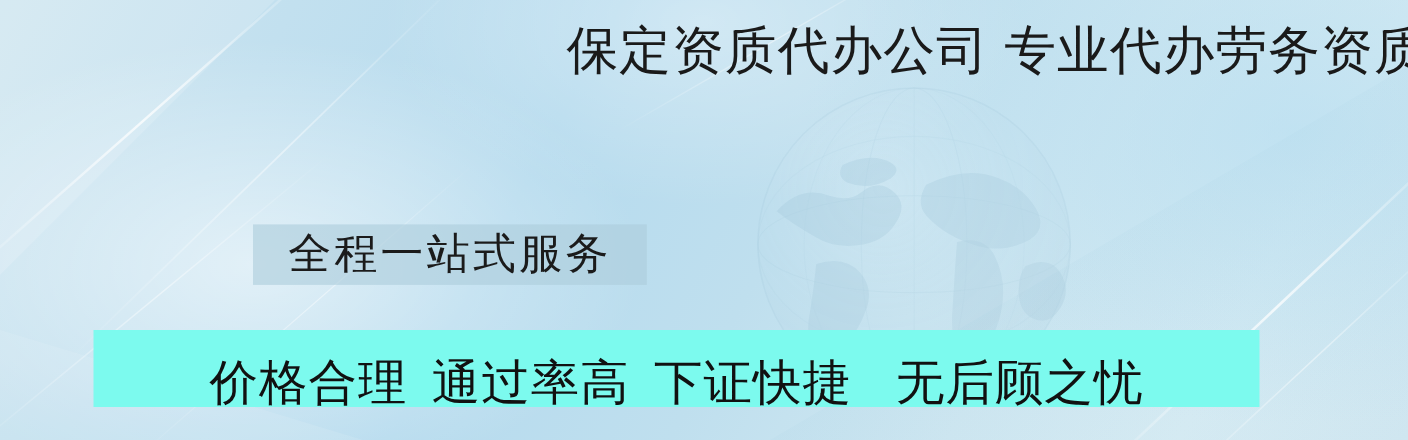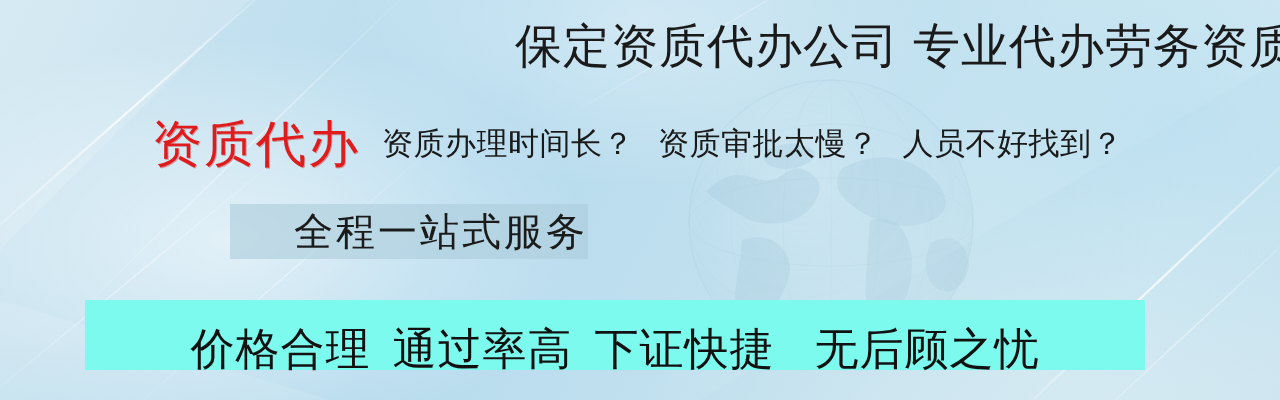--- a/index.html
+++ b/index.html
@@ -102,21 +102,21 @@
 
   .service-box {
     position: absolute;
     left: 230px;
     top: 204px;
     width: 358px;
     height: 55px;
     background: rgba(173, 205, 219, 0.62);
     display: flex;
     align-items: center;
-    justify-content: flex-end;
+    justify-content: center;
   }
   .service-text {
     font-family: "Liberation Serif", "DejaVu Serif", serif;
     font-size: 39px;
     line-height: 46px;
     color: #1b1b1b;
     letter-spacing: 3px;
     white-space: nowrap;
   }
 
@@ -210,26 +210,20 @@
           <path d="M224 148 q24 -6 34 12 q12 24 6 52 q-6 26 -22 40 q-12 10 -18 -4 q-6 -16 -4 -40 q2 -34 4 -60z"></path>
           <path d="M286 170 q22 -10 32 6 q10 16 0 32 q-10 16 -24 10 q-14 -6 -14 -26 q0 -14 6 -22z"></path>
           <path d="M120 78 q26 -12 44 -2 q10 6 0 14 q-20 12 -40 4 q-10 -6 -4 -16z"></path>
         </g>
       </g>
     </svg>
   </div>
 
   <div class="title">保定资质代办公司 专业代办劳务资质</div>
 
-  <div class="row-problems">
-    <span class="brand-red">资质代办</span>
-    <span class="problem">资质办理时间长？</span>
-    <span class="problem">资质审批太慢？</span>
-    <span class="problem">人员不好找到？</span>
-  </div>
 
   <div class="service-box">
     <span class="service-text">全程一站式服务</span>
   </div>
 
   <div class="highlight-bar">
     <span class="highlight-text"><span>价格合理</span><span class="hl-gap"></span><span>通过率高</span><span class="hl-gap"></span><span>下证快捷</span><span class="hl-gap-wide"></span><span>无后顾之忧</span></span>
   </div>
 
 </div>

